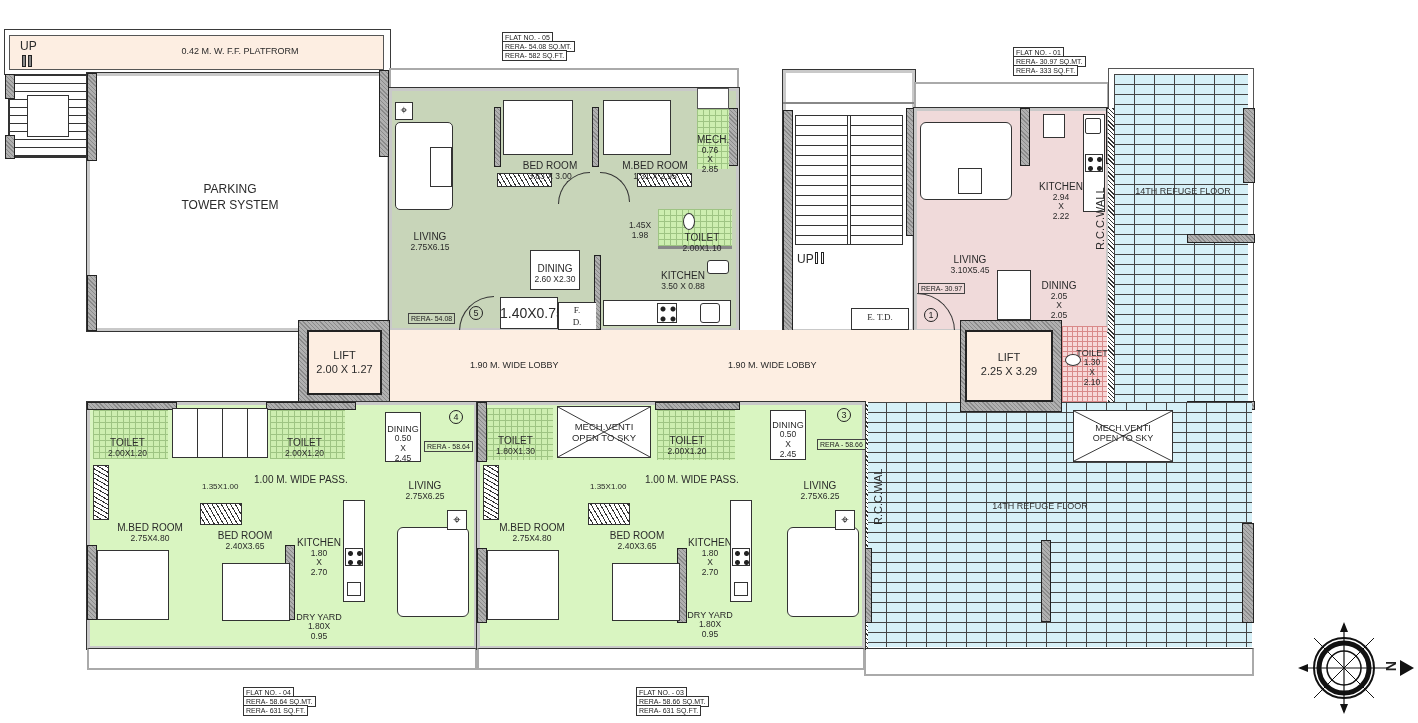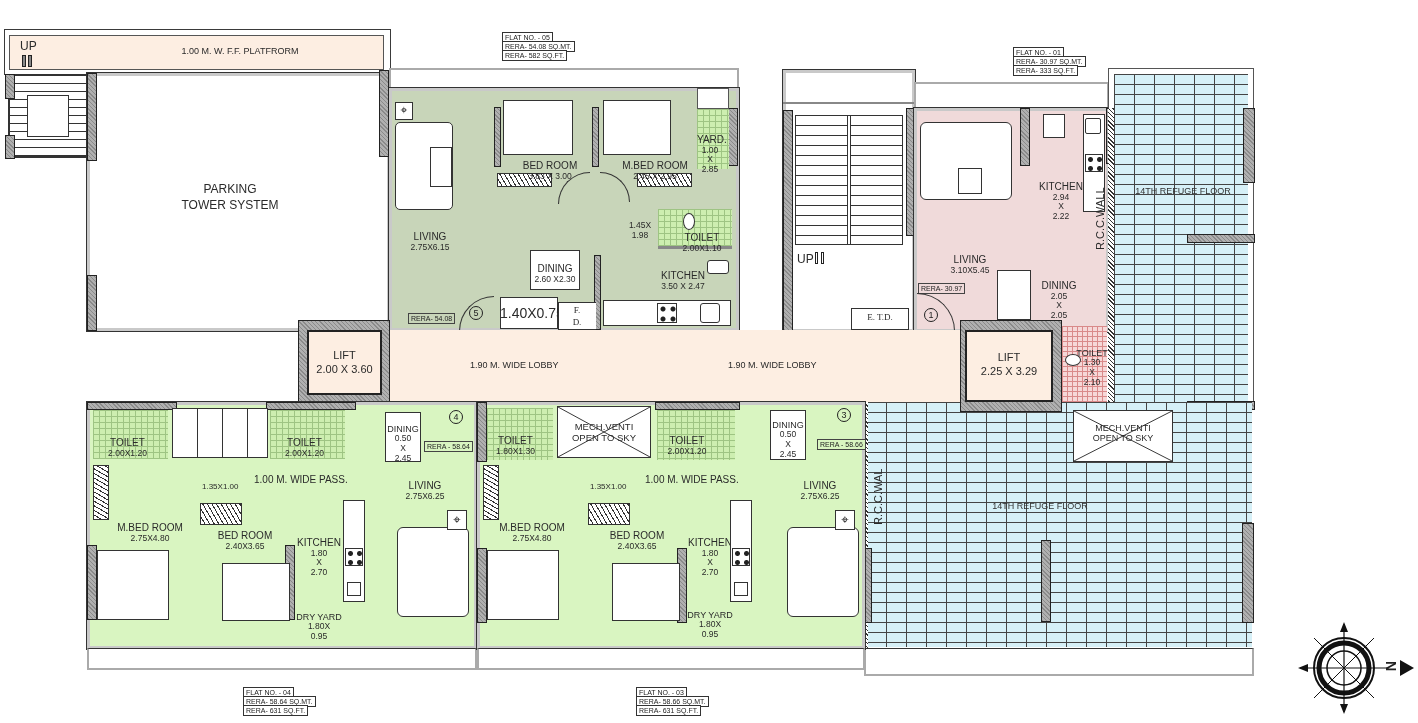--- a/index.html
+++ b/index.html
@@ -28,21 +28,21 @@
   .xbox{position:absolute;background:#fff;border:1.5px solid #333;box-sizing:border-box;overflow:hidden;}
   .xbox svg{position:absolute;left:0;top:0;width:100%;height:100%;}
   .circ{position:absolute;width:14px;height:14px;border:1px solid #222;border-radius:50%;font-size:9px;text-align:center;line-height:13px;box-sizing:border-box;background:transparent;}
   .door{position:absolute;border:1px solid #333;border-left:none;border-bottom:none;border-radius:0 100% 0 0;box-sizing:border-box;}
 </style>
 </head>
 <body>
 
 <div class="abs wall" style="left:4px;top:29px;width:387px;height:46px;background:#fff;"></div>
 <div class="abs peach" style="left:9px;top:35px;width:375px;height:35px;border:1px solid #555;"></div>
-<div class="lbl" style="left:140px;top:46px;width:200px;font-size:9px;">1.00 M. W. F.F. PLATFRORM</div>
+<div class="lbl" style="left:140px;top:46px;width:200px;font-size:9px;">0.42 M. W. F.F. PLATFRORM</div>
 <div class="lbl" style="left:20px;top:40px;font-size:12px;">UP</div>
 <div class="abs" style="left:22px;top:55px;width:4px;height:12px;border:1px solid #222;background:#888;"></div>
 <div class="abs" style="left:28px;top:55px;width:4px;height:12px;border:1px solid #222;background:#888;"></div>
 
 <div class="abs" style="left:8px;top:74px;width:86px;height:84px;border:2px solid #333;background:repeating-linear-gradient(#fff 0 7px,#333 7px 8px);"></div>
 <div class="abs" style="left:27px;top:95px;width:42px;height:42px;background:#fff;border:1px solid #333;"></div>
 <div class="abs col" style="left:5px;top:74px;width:10px;height:25px;"></div>
 <div class="abs col" style="left:5px;top:135px;width:10px;height:24px;"></div>
 <div class="abs col" style="left:87px;top:74px;width:10px;height:85px;"></div>
 
@@ -77,30 +77,30 @@
 <div class="furn" style="left:503px;top:100px;width:70px;height:55px;"></div>
 <div class="furn" style="left:497px;top:173px;width:55px;height:14px;background:repeating-linear-gradient(60deg,#fff 0 3px,#333 3px 4px);"></div>
 <div class="lbl" style="left:505px;top:160px;width:90px;">
   <span class="t">BED  ROOM</span>
   <span class="d">3.83 X 3.00</span>
 </div>
 <div class="furn" style="left:603px;top:100px;width:68px;height:55px;"></div>
 <div class="furn" style="left:637px;top:173px;width:55px;height:14px;background:repeating-linear-gradient(60deg,#fff 0 3px,#333 3px 4px);"></div>
 <div class="lbl" style="left:610px;top:160px;width:90px;">
   <span class="t">M.BED  ROOM</span>
-  <span class="d">2.45 X 2.95</span>
+  <span class="d">1.31 X 2.95</span>
 </div>
 <div class="door" style="left:558px;top:172px;width:32px;height:32px;transform:scaleX(-1);"></div>
 <div class="door" style="left:600px;top:172px;width:30px;height:30px;"></div>
 
 <div class="abs tilegreen" style="left:697px;top:109px;width:32px;height:60px;"></div>
 <div class="abs" style="left:697px;top:88px;width:32px;height:21px;background:#fff;border:1px solid #555;"></div>
 <div class="lbl" style="left:697px;top:134px;width:26px;">
-  <span class="t">YARD.</span>
-  <span class="d">1.00</span>
+  <span class="t">MECH.</span>
+  <span class="d">0.76</span>
   <span class="d">X</span>
   <span class="d">2.85</span>
 </div>
 
 <div class="lbl" style="left:625px;top:221px;width:30px;">
   <span class="d">1.45X</span>
   <span class="d">1.98</span>
 </div>
 <div class="abs tilegreen" style="left:658px;top:209px;width:74px;height:40px;border-bottom:3px solid #888;"></div>
 <div class="furn" style="left:683px;top:213px;width:12px;height:17px;border-radius:50%;"></div>
@@ -110,21 +110,21 @@
 </div>
 
 <div class="furn" style="left:530px;top:250px;width:50px;height:40px;"></div>
 <div class="lbl" style="left:525px;top:263px;width:60px;">
   <span class="t">DINING</span>
   <span class="d">2.60 X2.30</span>
 </div>
 
 <div class="lbl" style="left:648px;top:270px;width:70px;">
   <span class="t">KITCHEN</span>
-  <span class="d">3.50 X 2.47</span>
+  <span class="d">3.50 X 0.88</span>
 </div>
 <div class="furn" style="left:603px;top:300px;width:128px;height:26px;"></div>
 <div class="furn" style="left:657px;top:303px;width:20px;height:20px;background-image:radial-gradient(circle,#222 2px,transparent 3px);background-size:10px 10px;"></div>
 <div class="furn" style="left:700px;top:303px;width:20px;height:20px;border-radius:3px;"></div>
 <div class="furn" style="left:707px;top:260px;width:22px;height:14px;border-radius:3px;"></div>
 
 <div class="furn" style="left:500px;top:297px;width:58px;height:32px;"></div>
 <div class="lbl" style="left:500px;top:305px;width:58px;font-size:14px;">1.40X0.75</div>
 <div class="furn" style="left:558px;top:302px;width:38px;height:28px;border-right:none;"></div>
 <div class="lbl" style="left:560px;top:304px;width:34px;font-family:'Liberation Serif',serif;font-size:9px;line-height:12px;">
@@ -217,21 +217,21 @@
 <div class="lbl" style="left:1073px;top:423px;width:100px;font-size:9px;">
   <span style="display:block;">MECH.VENTI</span>
   <span style="display:block;">OPEN TO SKY</span>
 </div>
 
 <div class="abs peach" style="left:300px;top:330px;width:760px;height:72px;"></div>
 <div class="abs col" style="left:298px;top:320px;width:92px;height:84px;"></div>
 <div class="abs peach" style="left:307px;top:330px;width:75px;height:65px;border:2px solid #222;"></div>
 <div class="lbl" style="left:307px;top:348px;width:75px;font-size:11px;line-height:14px;">
   <span style="display:block;">LIFT</span>
-  <span style="display:block;">2.00 X 3.60</span>
+  <span style="display:block;">2.00 X 1.27</span>
 </div>
 <div class="lbl" style="left:470px;top:360px;font-size:9px;">1.90 M. WIDE LOBBY</div>
 <div class="lbl" style="left:728px;top:360px;font-size:9px;">1.90 M. WIDE LOBBY</div>
 <div class="abs col" style="left:960px;top:320px;width:102px;height:92px;"></div>
 <div class="abs peach" style="left:965px;top:330px;width:88px;height:72px;border:2px solid #222;"></div>
 <div class="lbl" style="left:965px;top:350px;width:88px;font-size:11px;line-height:14px;">
   <span style="display:block;">LIFT</span>
   <span style="display:block;">2.25 X 3.29</span>
 </div>
 

